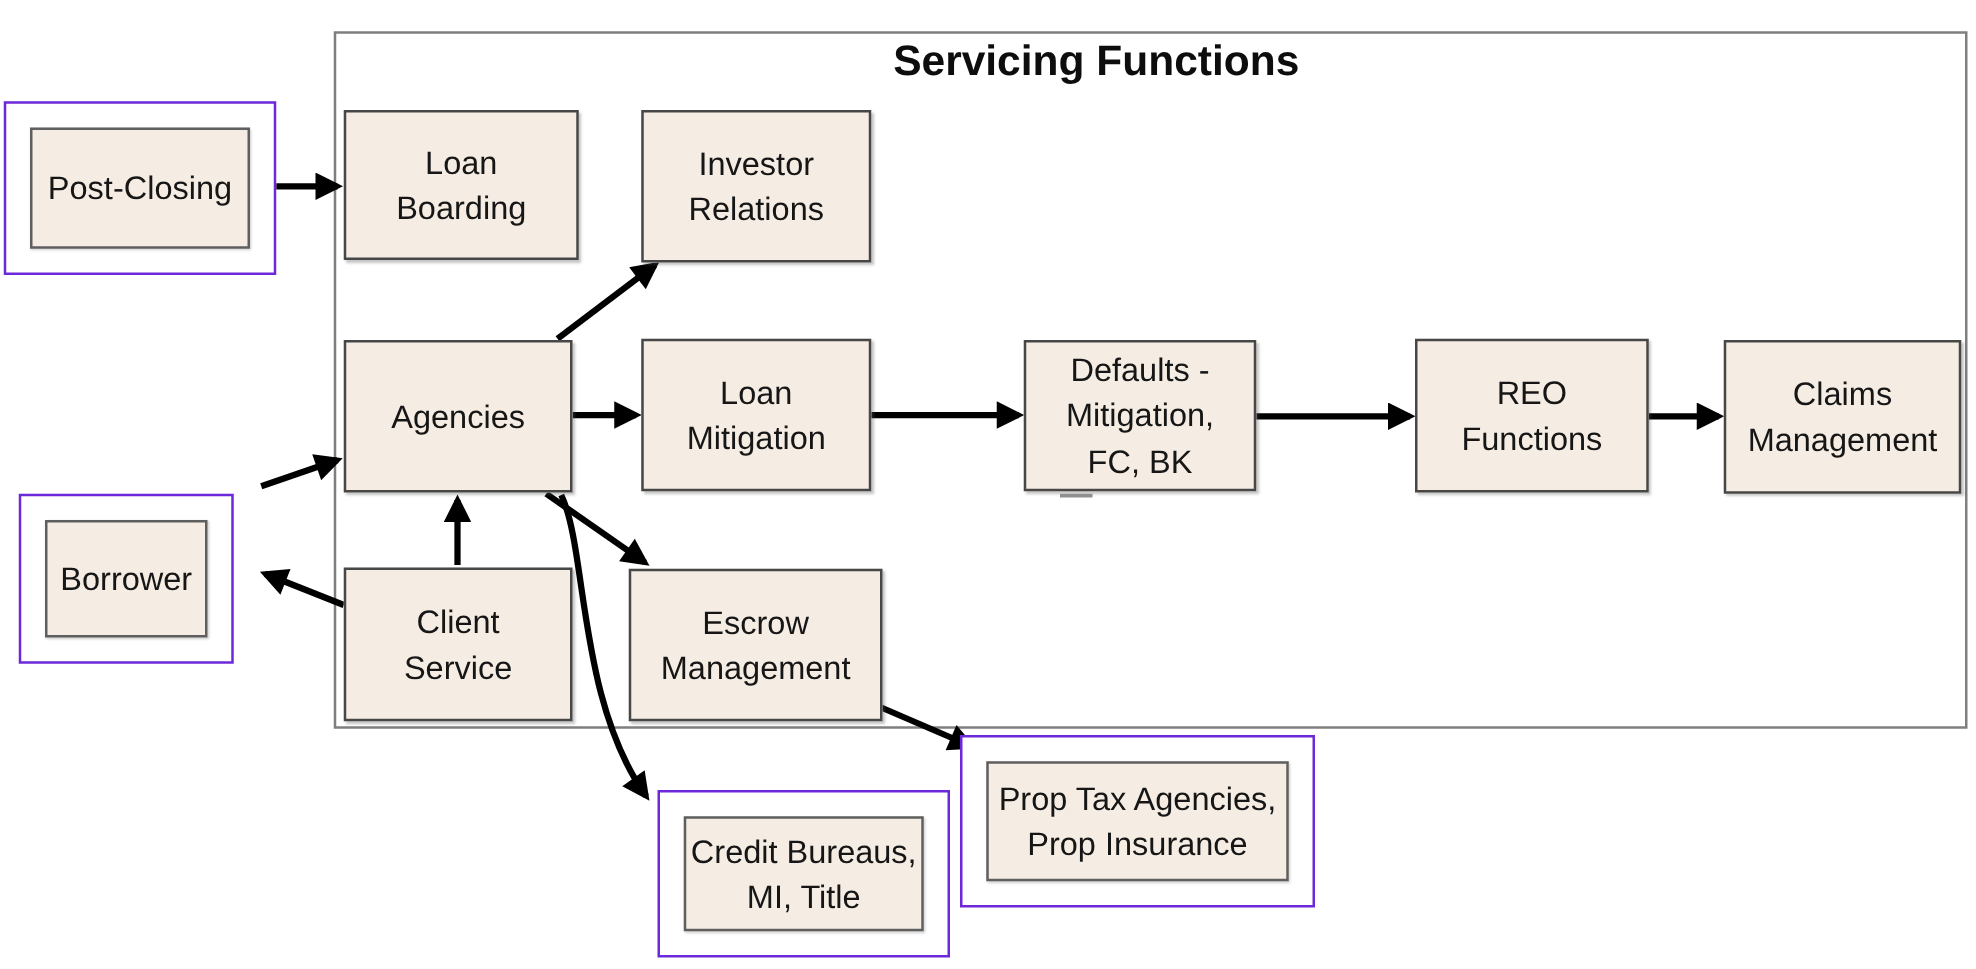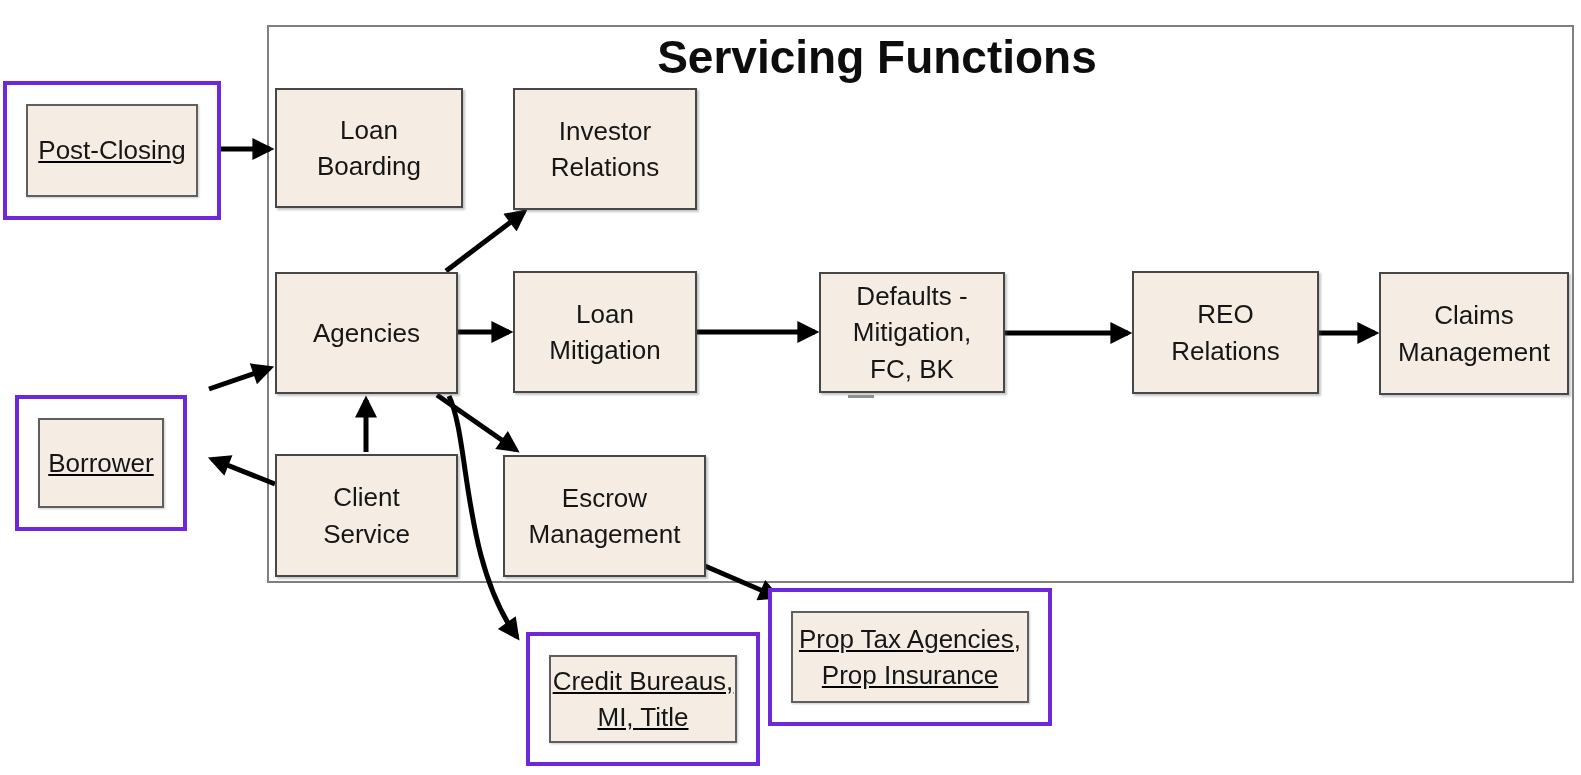--- a/index.html
+++ b/index.html
@@ -16,21 +16,21 @@
     box-sizing: border-box;
     border: 2px solid #7F7F7F;
     background: transparent;
   }
   .diagram-title {
     position: absolute;
     left: 527px;
     top: 30px;
     width: 700px;
     text-align: center;
-    font-size: 46px;
+    font-size: 34px;
     font-weight: 700;
     color: #0D0D0D;
     letter-spacing: 0px;
   }
   .node {
     position: absolute;
     box-sizing: border-box;
     display: flex;
     align-items: center;
     justify-content: center;
@@ -50,23 +50,22 @@
     line-height: 1.4;
     color: #161616;
   }
   .node.single {
     background: #F5EDE3;
     border: 2px solid #474747;
     box-shadow: 2px 2px 2px rgba(90,90,90,0.35);
   }
   .node.double {
     background: #ffffff;
-    border: 4px solid #6d28d9;
+    border: 2px solid #6d28d9;
     padding: 19px;
-    text-decoration: underline;
   }
   .node.double .node-inner {
     background: #F5EDE3;
     border: 2px solid #5F5F5F;
     box-shadow: 1px 1px 2px rgba(90,90,90,0.3);
   }
   .edge-layer {
     position: absolute;
     left: 0; top: 0;
     width: 1581px;
@@ -146,21 +145,21 @@
       <div class="node single" style="left: 819px; top: 272px; width: 186px; height: 121px;">
     <div class="node-inner">
       <span class="node-label">Defaults -
 Mitigation,
 FC, BK</span>
     </div>
   </div>
       <div class="node single" style="left: 1132px; top: 271px; width: 187px; height: 123px;">
     <div class="node-inner">
       <span class="node-label">REO
-Relations</span>
+Functions</span>
     </div>
   </div>
       <div class="node single" style="left: 1379px; top: 272px; width: 190px; height: 123px; align-items: flex-end;">
     <div class="node-inner">
       <span class="node-label">Claims
 Management</span>
     </div>
   </div>
       <div class="node double" style="left: 15px; top: 356px; width: 172px; height: 136px; margin-top: 39px;">
     <div class="node-inner">

